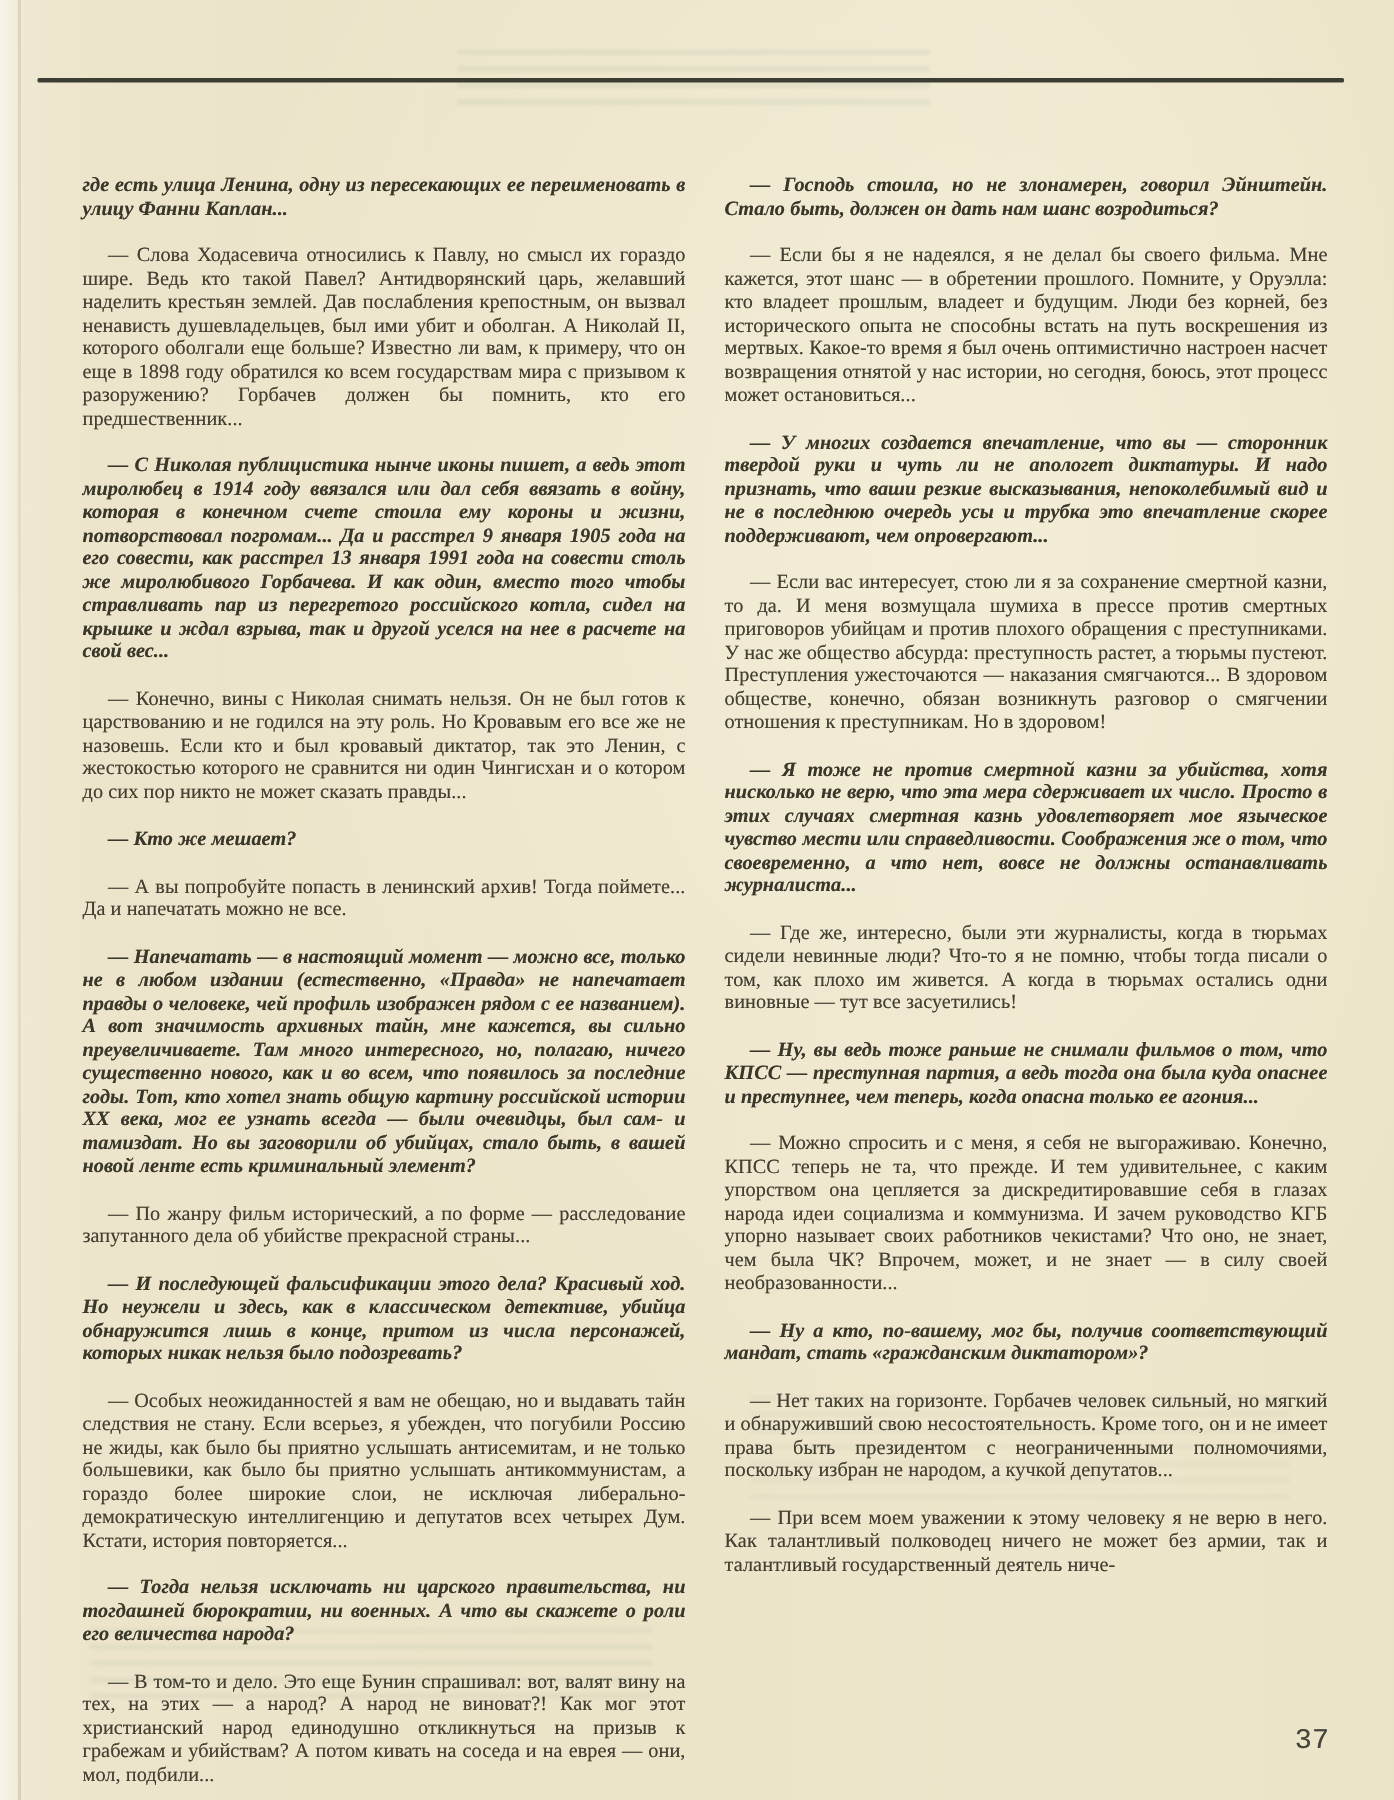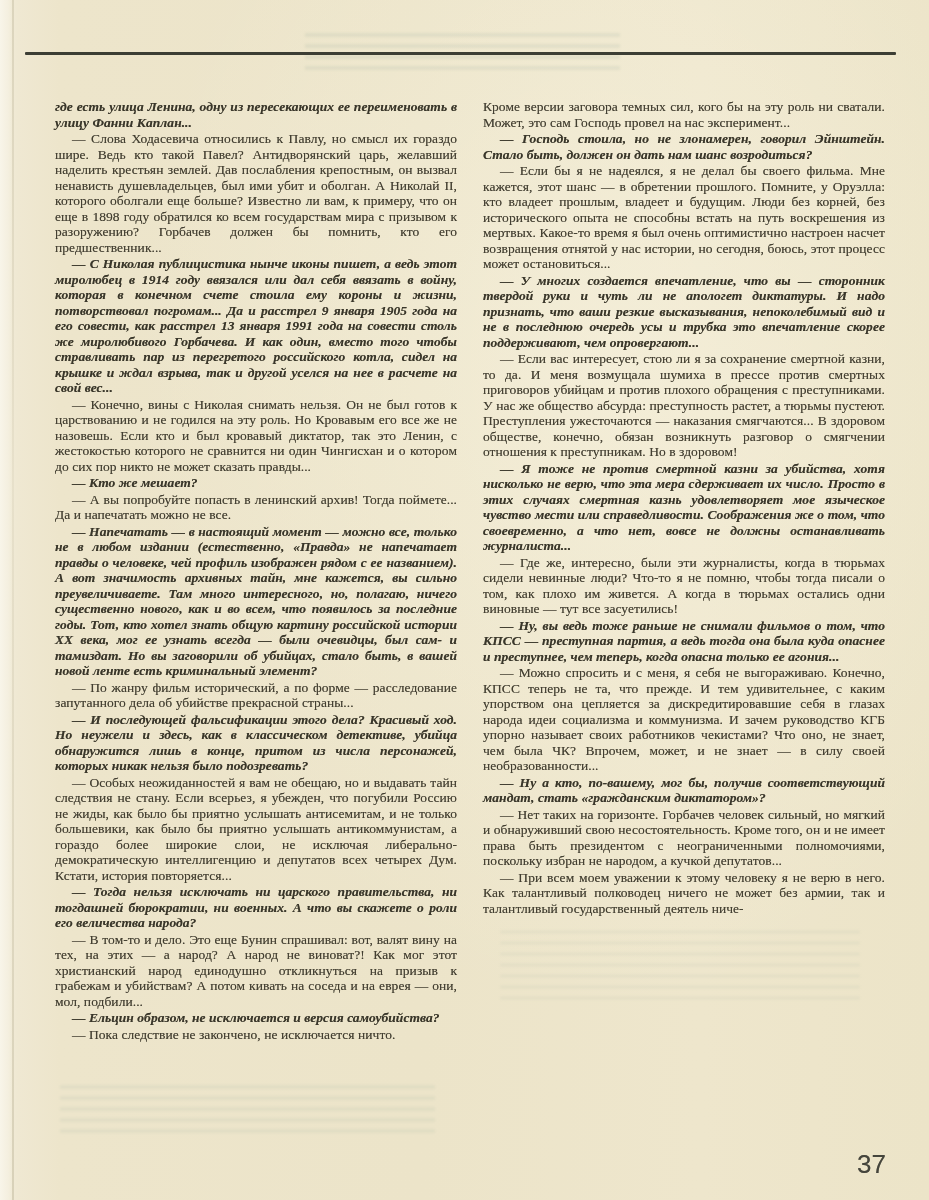--- a/index.html
+++ b/index.html
@@ -52,28 +52,28 @@
   .col {
     width: 402px;
     text-align: justify;
     font-size: 13.5px;
     line-height: 15.5px;
     color: #433f32;
     hyphens: auto;
     letter-spacing: 0.05px;
     text-shadow: 0 0 0.4px rgba(60,56,40,0.55);
   }
-  .col p { margin: 0 0 1px 0; text-indent: 17px; }
+  .col p { margin: 16px 0 1px 0; text-indent: 17px; }
   .col p.question { font-weight: bold; font-style: italic; color: #39362a; }
   .col p.continued { text-indent: 0; }
 
   .page-number {
     position: absolute; top: 1149px; right: 43px;
-    font-family: Liberation Sans, sans-serif;
-    font-size: 26px;
+    font-family: Liberation Mono, monospace;
+    font-size: 19px;
     color: #45453c;
     text-shadow: 0 0 0.4px rgba(60,60,50,0.5);
   }
 </style>
 </head>
 <body>
 
 <div class="page">
   <div class="edge-strip"></div>
   <div class="edge-crease"></div>
@@ -95,21 +95,20 @@
         <p class="question">— Напечатать — в настоящий момент — можно все, только не в любом издании (естественно, «Правда» не напечатает правды о человеке, чей профиль изображен рядом с ее названием). А вот значимость архивных тайн, мне кажется, вы сильно преувеличиваете. Там много интересного, но, полагаю, ничего существенно нового, как и во всем, что появилось за последние годы. Тот, кто хотел знать общую картину российской истории XX века, мог ее узнать всегда — были очевидцы, был сам- и тамиздат. Но вы заговорили об убийцах, стало быть, в вашей новой ленте есть криминальный элемент?</p>
         <p class="answer">— По жанру фильм исторический, а по форме — расследование запутанного дела об убийстве прекрасной страны...</p>
         <p class="question">— И последующей фальсификации этого дела? Красивый ход. Но неужели и здесь, как в классическом детективе, убийца обнаружится лишь в конце, притом из числа персонажей, которых никак нельзя было подозревать?</p>
         <p class="answer">— Особых неожиданностей я вам не обещаю, но и выдавать тайн следствия не стану. Если всерьез, я убежден, что погубили Россию не жиды, как было бы приятно услышать антисемитам, и не только большевики, как было бы приятно услышать антикоммунистам, а гораздо более широкие слои, не исключая либерально-демократическую интеллигенцию и депутатов всех четырех Дум. Кстати, история повторяется...</p>
         <p class="question">— Тогда нельзя исключать ни царского правительства, ни тогдашней бюрократии, ни военных. А что вы скажете о роли его величества народа?</p>
         <p class="answer">— В том-то и дело. Это еще Бунин спрашивал: вот, валят вину на тех, на этих — а народ? А народ не виноват?! Как мог этот христианский народ единодушно откликнуться на призыв к грабежам и убийствам? А потом кивать на соседа и на еврея — они, мол, подбили...</p>
         <p class="question">— Ельцин образом, не исключается и версия самоубийства?</p>
         <p class="answer">— Пока следствие не закончено, не исключается ничто.</p>
       </div>
     <div class="col">
-        <p class="answer continued">Кроме версии заговора темных сил, кого бы на эту роль ни сватали. Может, это сам Господь провел на нас эксперимент...</p>
         <p class="question">— Господь стоила, но не злонамерен, говорил Эйнштейн. Стало быть, должен он дать нам шанс возродиться?</p>
         <p class="answer">— Если бы я не надеялся, я не делал бы своего фильма. Мне кажется, этот шанс — в обретении прошлого. Помните, у Оруэлла: кто владеет прошлым, владеет и будущим. Люди без корней, без исторического опыта не способны встать на путь воскрешения из мертвых. Какое-то время я был очень оптимистично настроен насчет возвращения отнятой у нас истории, но сегодня, боюсь, этот процесс может остановиться...</p>
         <p class="question">— У многих создается впечатление, что вы — сторонник твердой руки и чуть ли не апологет диктатуры. И надо признать, что ваши резкие высказывания, непоколебимый вид и не в последнюю очередь усы и трубка это впечатление скорее поддерживают, чем опровергают...</p>
         <p class="answer">— Если вас интересует, стою ли я за сохранение смертной казни, то да. И меня возмущала шумиха в прессе против смертных приговоров убийцам и против плохого обращения с преступниками. У нас же общество абсурда: преступность растет, а тюрьмы пустеют. Преступления ужесточаются — наказания смягчаются... В здоровом обществе, конечно, обязан возникнуть разговор о смягчении отношения к преступникам. Но в здоровом!</p>
         <p class="question">— Я тоже не против смертной казни за убийства, хотя нисколько не верю, что эта мера сдерживает их число. Просто в этих случаях смертная казнь удовлетворяет мое языческое чувство мести или справедливости. Соображения же о том, что своевременно, а что нет, вовсе не должны останавливать журналиста...</p>
         <p class="answer">— Где же, интересно, были эти журналисты, когда в тюрьмах сидели невинные люди? Что-то я не помню, чтобы тогда писали о том, как плохо им живется. А когда в тюрьмах остались одни виновные — тут все засуетились!</p>
         <p class="question">— Ну, вы ведь тоже раньше не снимали фильмов о том, что КПСС — преступная партия, а ведь тогда она была куда опаснее и преступнее, чем теперь, когда опасна только ее агония...</p>
         <p class="answer">— Можно спросить и с меня, я себя не выгораживаю. Конечно, КПСС теперь не та, что прежде. И тем удивительнее, с каким упорством она цепляется за дискредитировавшие себя в глазах народа идеи социализма и коммунизма. И зачем руководство КГБ упорно называет своих работников чекистами? Что оно, не знает, чем была ЧК? Впрочем, может, и не знает — в силу своей необразованности...</p>
         <p class="question">— Ну а кто, по-вашему, мог бы, получив соответствующий мандат, стать «гражданским диктатором»?</p>
         <p class="answer">— Нет таких на горизонте. Горбачев человек сильный, но мягкий и обнаруживший свою несостоятельность. Кроме того, он и не имеет права быть президентом с неограниченными полномочиями, поскольку избран не народом, а кучкой депутатов...</p>

